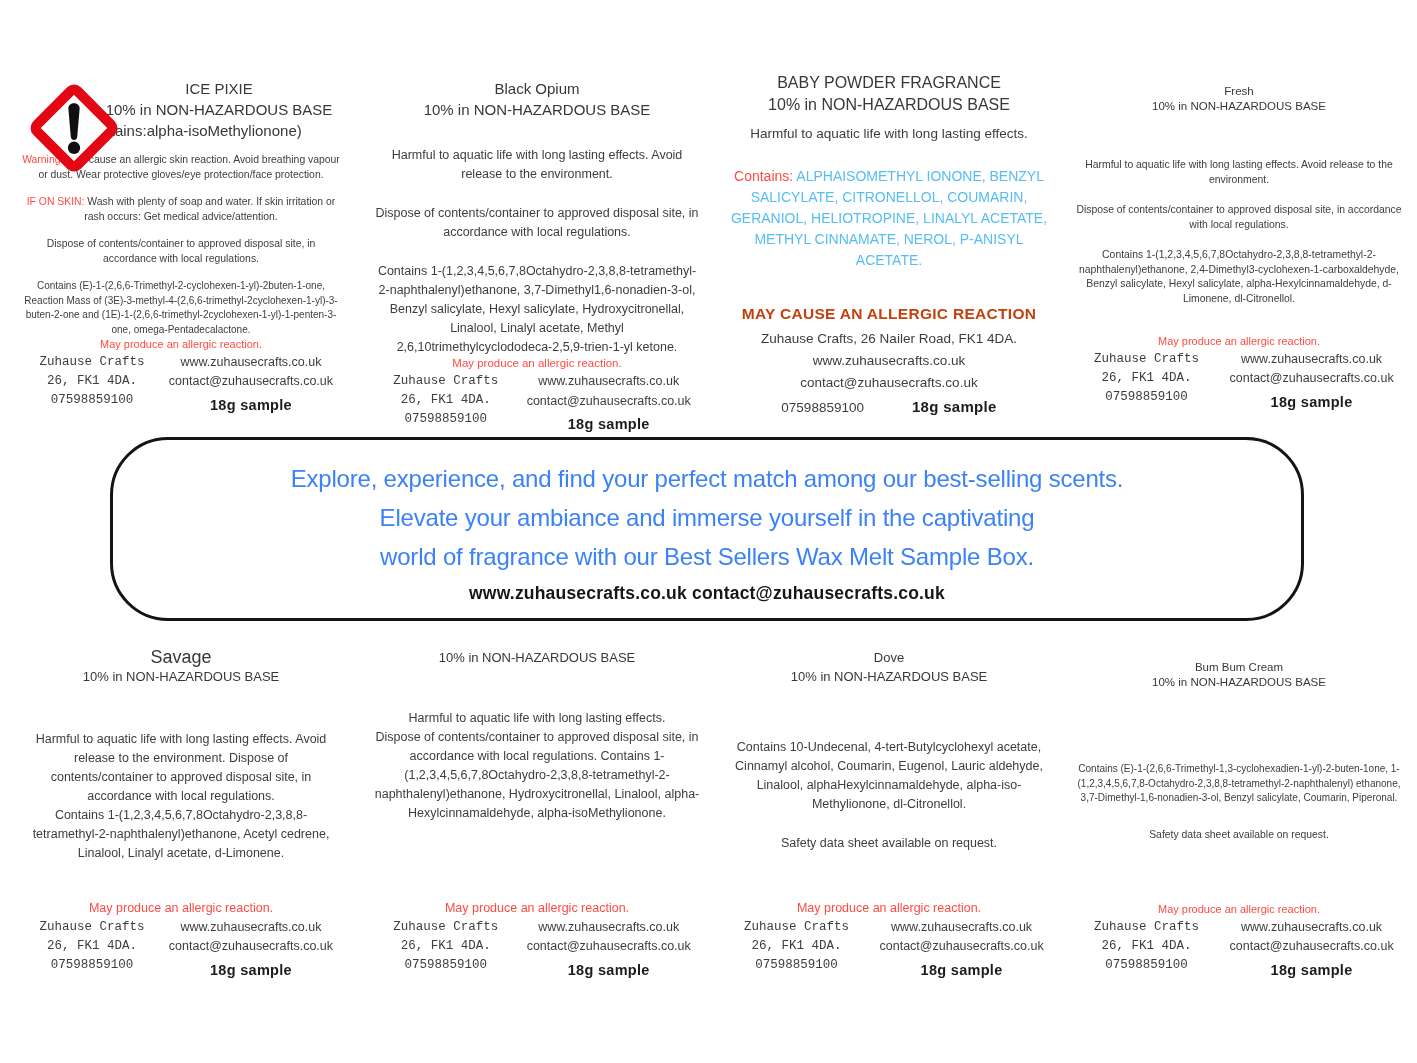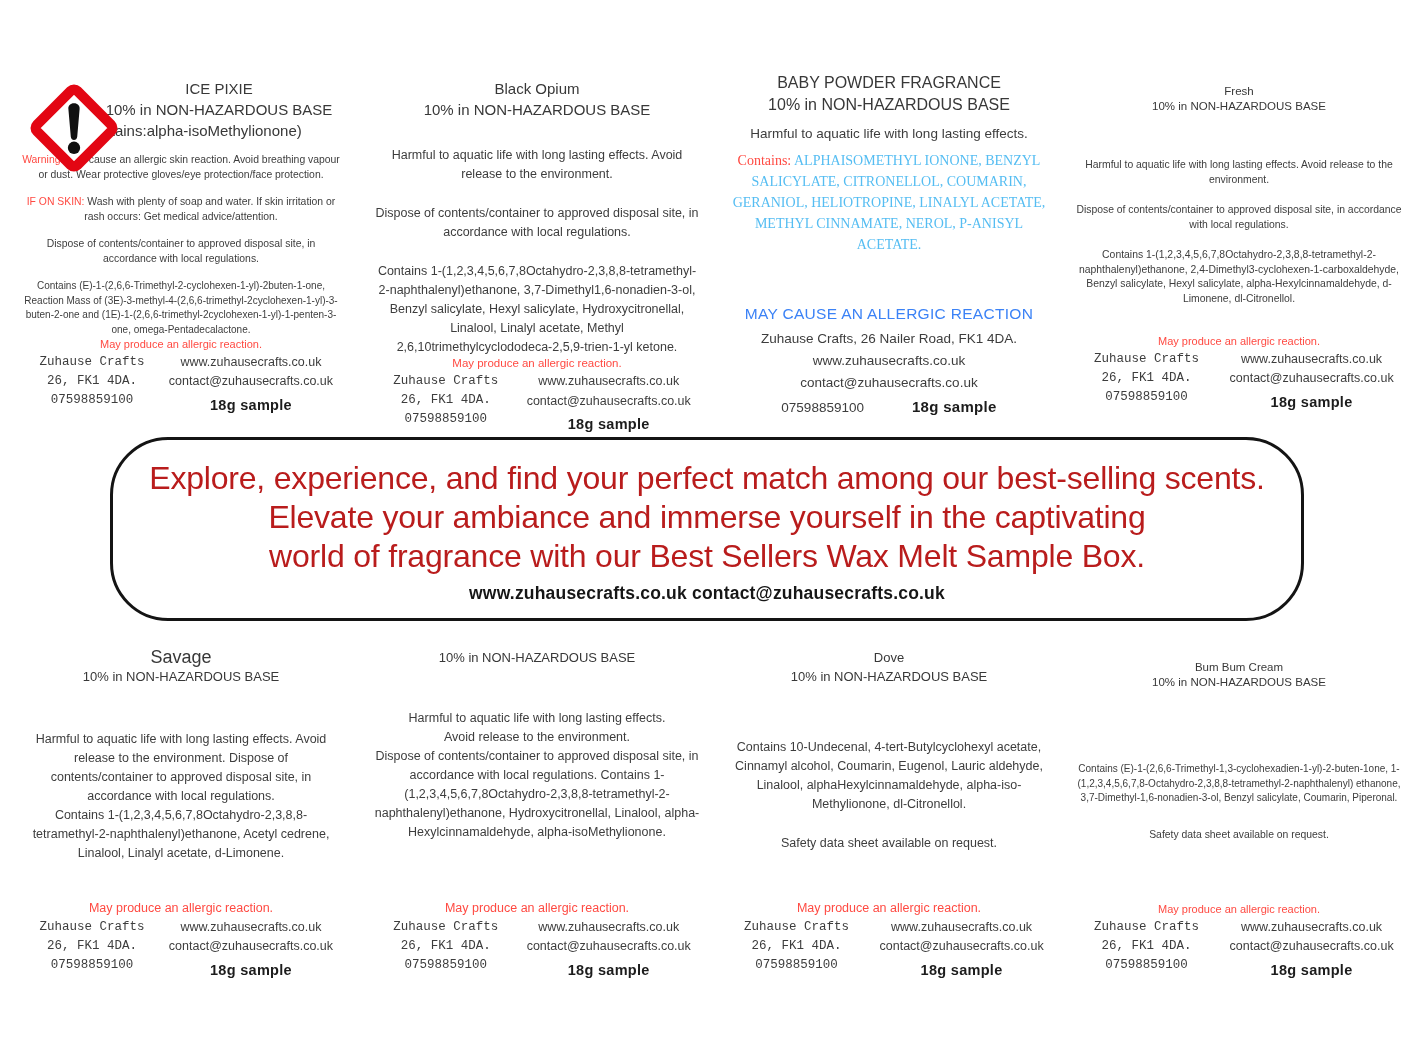--- a/index.html
+++ b/index.html
@@ -17,32 +17,32 @@
   .body-txt.mid{font-size:13.5px;line-height:20px;}
   .red{color:#ff4a42;}
   .blue{color:#55bdf2;}
   .allergic{color:#ff4a42;font-size:11.5px;margin-bottom:3px;}
   .allergic.bigger{font-size:12.5px;}
   .bottom{margin-top:auto;}
   .foot{display:flex;width:100%;}
   .f-left{width:44%;font-size:12.5px;line-height:19px;text-align:center;font-family:Liberation Mono, monospace;}
   .f-right{width:56%;font-size:12.5px;line-height:19.5px;text-align:center;}
   .sample{font-weight:bold;font-size:14.5px;color:#1c1c1c;margin-top:4px;letter-spacing:.3px;}
-  .caps-bold{font-weight:normal;color:#3b82f6;letter-spacing:.3px;}
+  .caps-bold{font-weight:bold;color:#c2410c;letter-spacing:.3px;}
   
   #label-0 .title-block{margin-left:76px;}
   .ghs{position:absolute;left:6px;top:4px;}
   
   .callout{
     position:absolute;left:110px;top:437px;width:1194px;height:184px;
     border:3px solid #141414;border-radius:58px;box-sizing:border-box;
     display:flex;flex-direction:column;justify-content:center;align-items:center;
     text-align:center;padding-top:4px;
   }
-  .callout .line{font-size:32px;line-height:39px;color:#b91c1c;letter-spacing:-0.2px;}
+  .callout .line{font-size:24px;line-height:39px;color:#3b82f6;letter-spacing:-0.2px;}
   .callout .links{font-size:17.5px;font-weight:bold;color:#161616;margin-top:7px;letter-spacing:.2px;text-align:right;}
   
   #label-2 .bp-addr{font-size:13.5px;line-height:22px;}
   #label-2 .bp-row{display:flex;justify-content:center;align-items:baseline;gap:48px;}
   #label-2 .bp-phone{font-size:13.5px;}
   #label-2 .sample{font-size:15px;}
 </style>
 </head>
 <body>
 
@@ -100,21 +100,21 @@
         <div class="sample">18g sample</div>
       </div>
     </div>
   </div>
 </div>
 
 <div class="label" id="label-2" style="left:724px;top:72px;width:330px;height:343px;">
   <div class="lbl-title big">BABY POWDER FRAGRANCE</div>
   <div class="lbl-title big">10% in NON-HAZARDOUS BASE</div>
   <div class="body-txt mid" style="margin-top:8px;">Harmful to aquatic life with long lasting effects.</div>
-  <div class="body-txt mid" style="margin-top:6px;font-size:14px;line-height:21px;font-family:Liberation Serif, serif;"><span class="red">Contains:</span><span class="blue"> ALPHAISOMETHYL IONONE, BENZYL SALICYLATE, CITRONELLOL, COUMARIN, GERANIOL, HELIOTROPINE, LINALYL ACETATE, METHYL CINNAMATE, NEROL, P-ANISYL ACETATE.</span></div>
+  <div class="body-txt mid" style="margin-top:22px;font-size:14px;line-height:21px;"><span class="red">Contains:</span><span class="blue"> ALPHAISOMETHYL IONONE, BENZYL SALICYLATE, CITRONELLOL, COUMARIN, GERANIOL, HELIOTROPINE, LINALYL ACETATE, METHYL CINNAMATE, NEROL, P-ANISYL ACETATE.</span></div>
   <div class="bottom">
     <div class="caps-bold" style="font-size:15.5px;margin-bottom:5px;">MAY CAUSE AN ALLERGIC REACTION</div>
     <div class="bp-addr">Zuhause Crafts, 26 Nailer Road, FK1 4DA.</div>
     <div class="bp-addr">www.zuhausecrafts.co.uk</div>
     <div class="bp-addr">contact@zuhausecrafts.co.uk</div>
     <div class="bp-row">
       <div class="bp-phone">07598859100</div>
       <div class="sample">18g sample</div>
     </div>
   </div>
@@ -168,21 +168,20 @@
         <div>contact@zuhausecrafts.co.uk</div>
         <div class="sample">18g sample</div>
       </div>
     </div>
   </div>
 </div>
 
 <div class="label" id="label-5" style="left:374px;top:648px;width:326px;height:332px;">
   <div class="lbl-title" style="font-size:13px;line-height:19px;">10% in NON-HAZARDOUS BASE</div>
   <div class="body-txt" style="margin-top:42px;">Harmful to aquatic life with long lasting effects.</div>
-  <div class="body-txt">Avoid release to the environment.</div>
   <div class="body-txt">Dispose of contents/container to approved disposal site, in accordance with local regulations.  Contains 1-(1,2,3,4,5,6,7,8Octahydro-2,3,8,8-tetramethyl-2-naphthalenyl)ethanone, Hydroxycitronellal, Linalool, alpha-Hexylcinnamaldehyde, alpha-isoMethylionone.</div>
   <div class="bottom">
     <div class="allergic bigger">May produce an allergic reaction.</div>
     <div class="foot">
       <div class="f-left">
         <div>Zuhause Crafts</div>
         <div>26, FK1 4DA.</div>
         <div>07598859100</div>
       </div>
       <div class="f-right">

